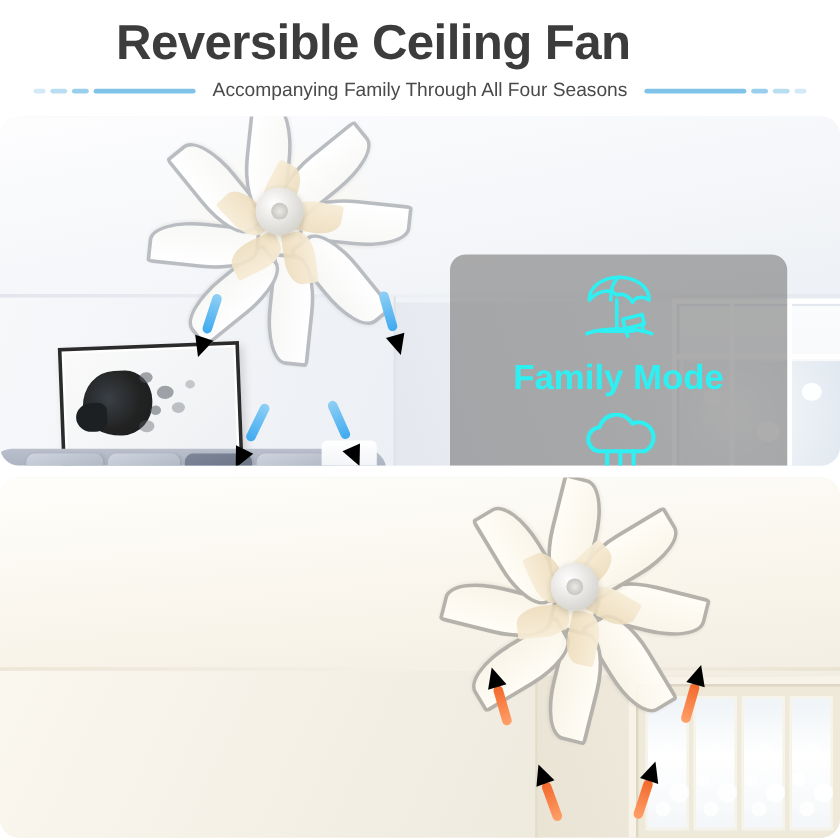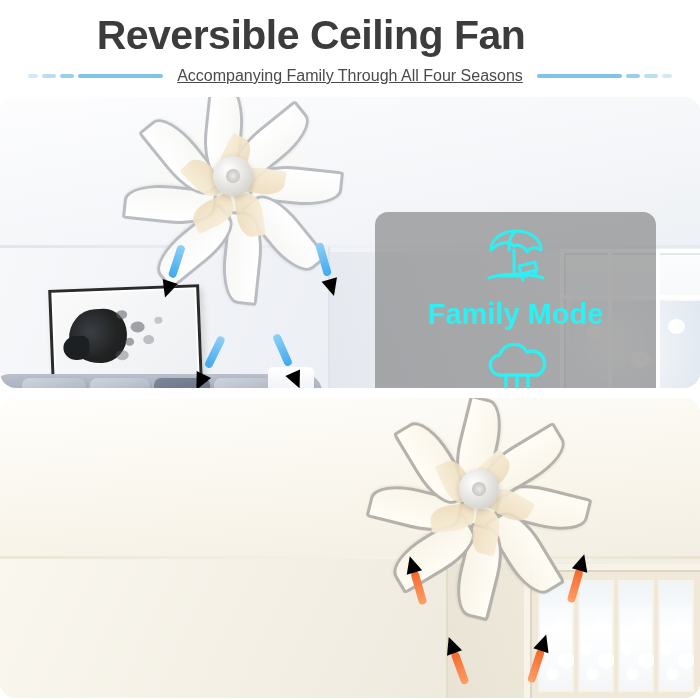--- a/index.html
+++ b/index.html
@@ -12,21 +12,21 @@
   .page{position:absolute;inset:0;width:700px;height:700px;background:#fff;}
 
   
   .header{position:absolute;left:0;top:0;width:700px;height:95px;}
   .title{
     position:absolute;left:0;top:12px;width:622px;text-align:center;
     font-size:41px;font-weight:bold;color:#3c3c3c;letter-spacing:-0.5px;
     font-family:"Liberation Sans", sans-serif;
   }
   .subrow{position:absolute;left:0;top:64px;width:700px;height:24px;display:flex;align-items:center;justify-content:center;}
-  .subtitle{font-size:16px;color:#4a4a4a;white-space:nowrap;padding:0 14px;text-decoration:underline;}
+  .subtitle{font-size:16px;color:#4a4a4a;white-space:nowrap;padding:0 14px;}
   .rule{position:relative;height:4px;width:150px;display:flex;align-items:center;}
   .rule .solid{height:4px;background:#7fc3e8;border-radius:2px;}
   .rule .dash{height:4px;background:#7fc3e8;border-radius:2px;margin-right:4px;}
   .rule.left{justify-content:flex-end;}
   .rule.left .solid{width:85px;}
   .rule.left .d1{width:10px;opacity:.35;}
   .rule.left .d2{width:14px;opacity:.55;}
   .rule.left .d3{width:14px;opacity:.8;}
   .rule.right{justify-content:flex-start;}
   .rule.right .solid{width:85px;margin-right:4px;}

